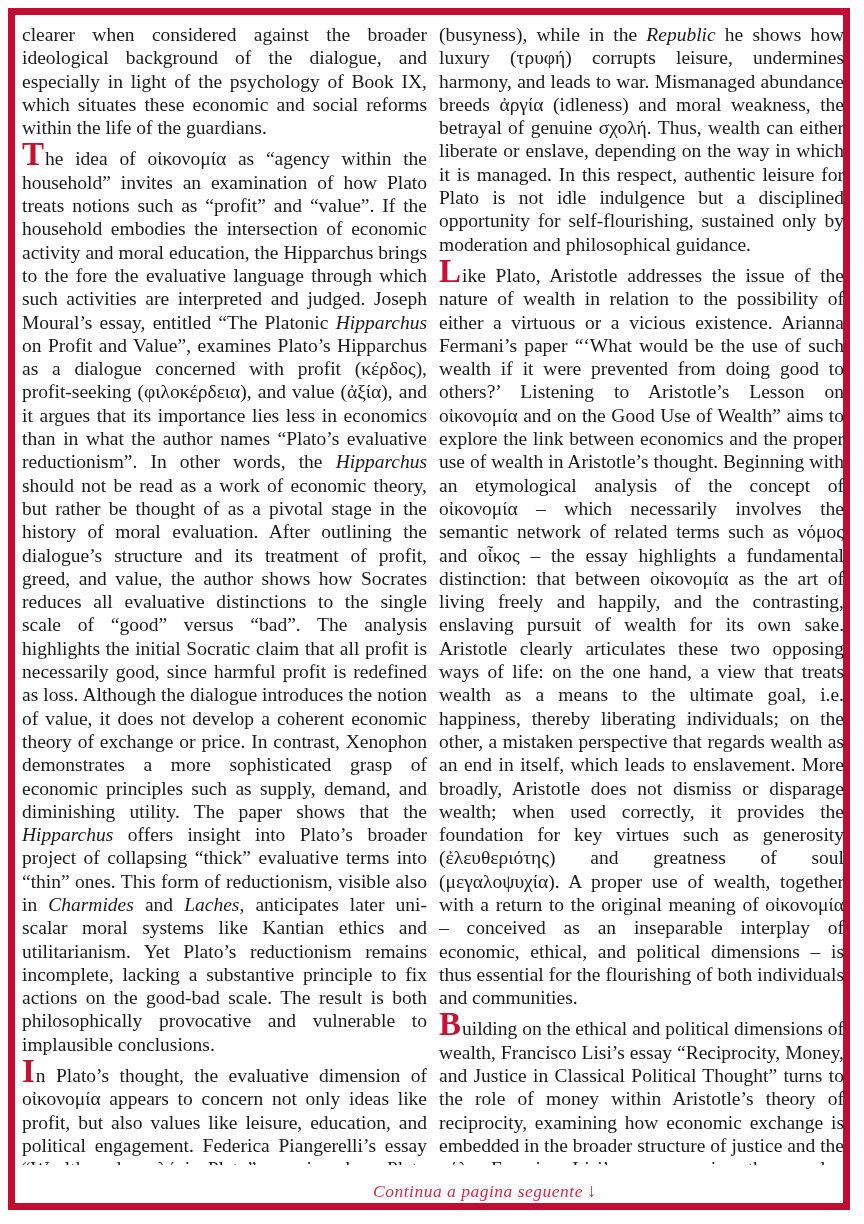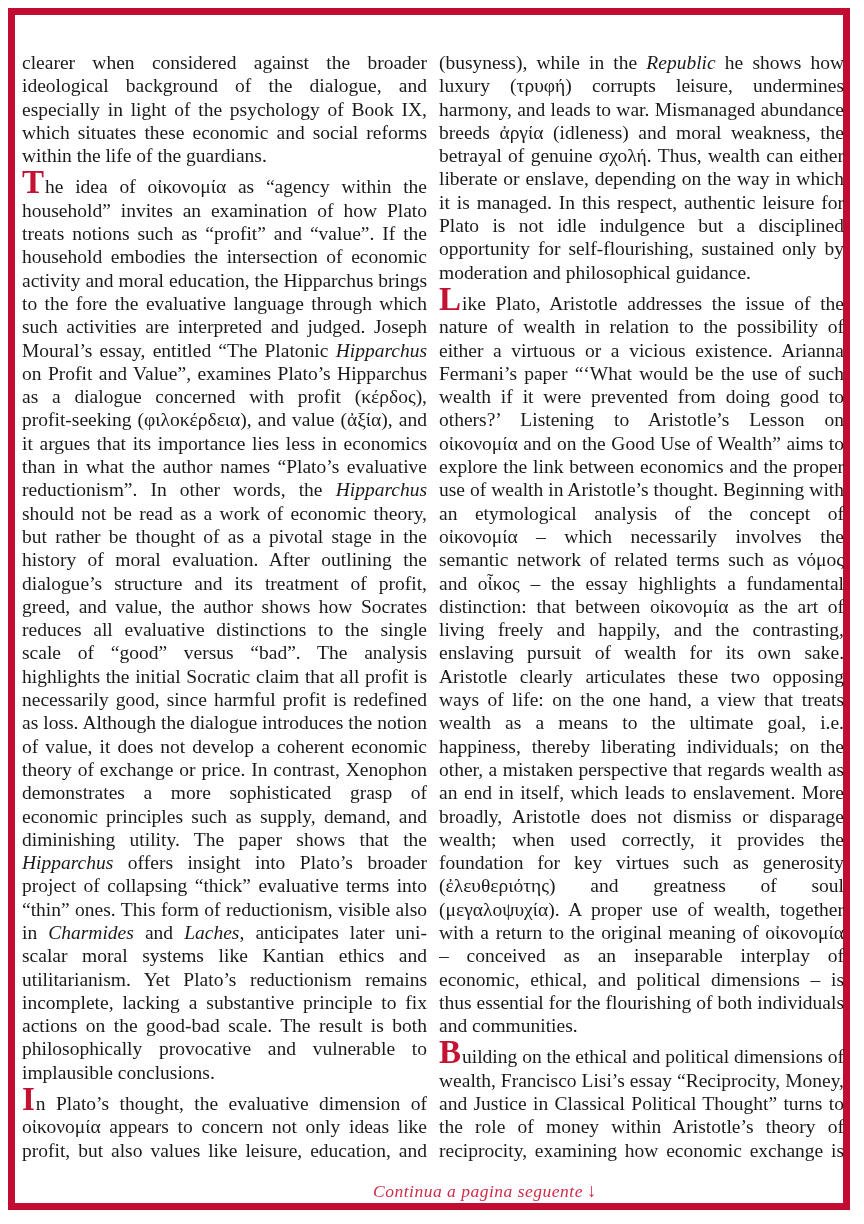--- a/index.html
+++ b/index.html
@@ -33,21 +33,20 @@
     padding: 8px 5px 0 7px;
     box-sizing: border-box;
     display: flex;
     gap: 12px;
     overflow: hidden;
   }
   .column {
     flex: 1 1 0;
     min-width: 0;
     overflow: hidden;
-    margin-top: 28px;
   }
   .column p {
     margin: 0 0 6px 0;
     font-size: 19.5px;
     line-height: 23.3px;
     color: #1a1a1a;
     text-align: justify;
   }
   .column p.justify-last {
     text-align-last: justify;

